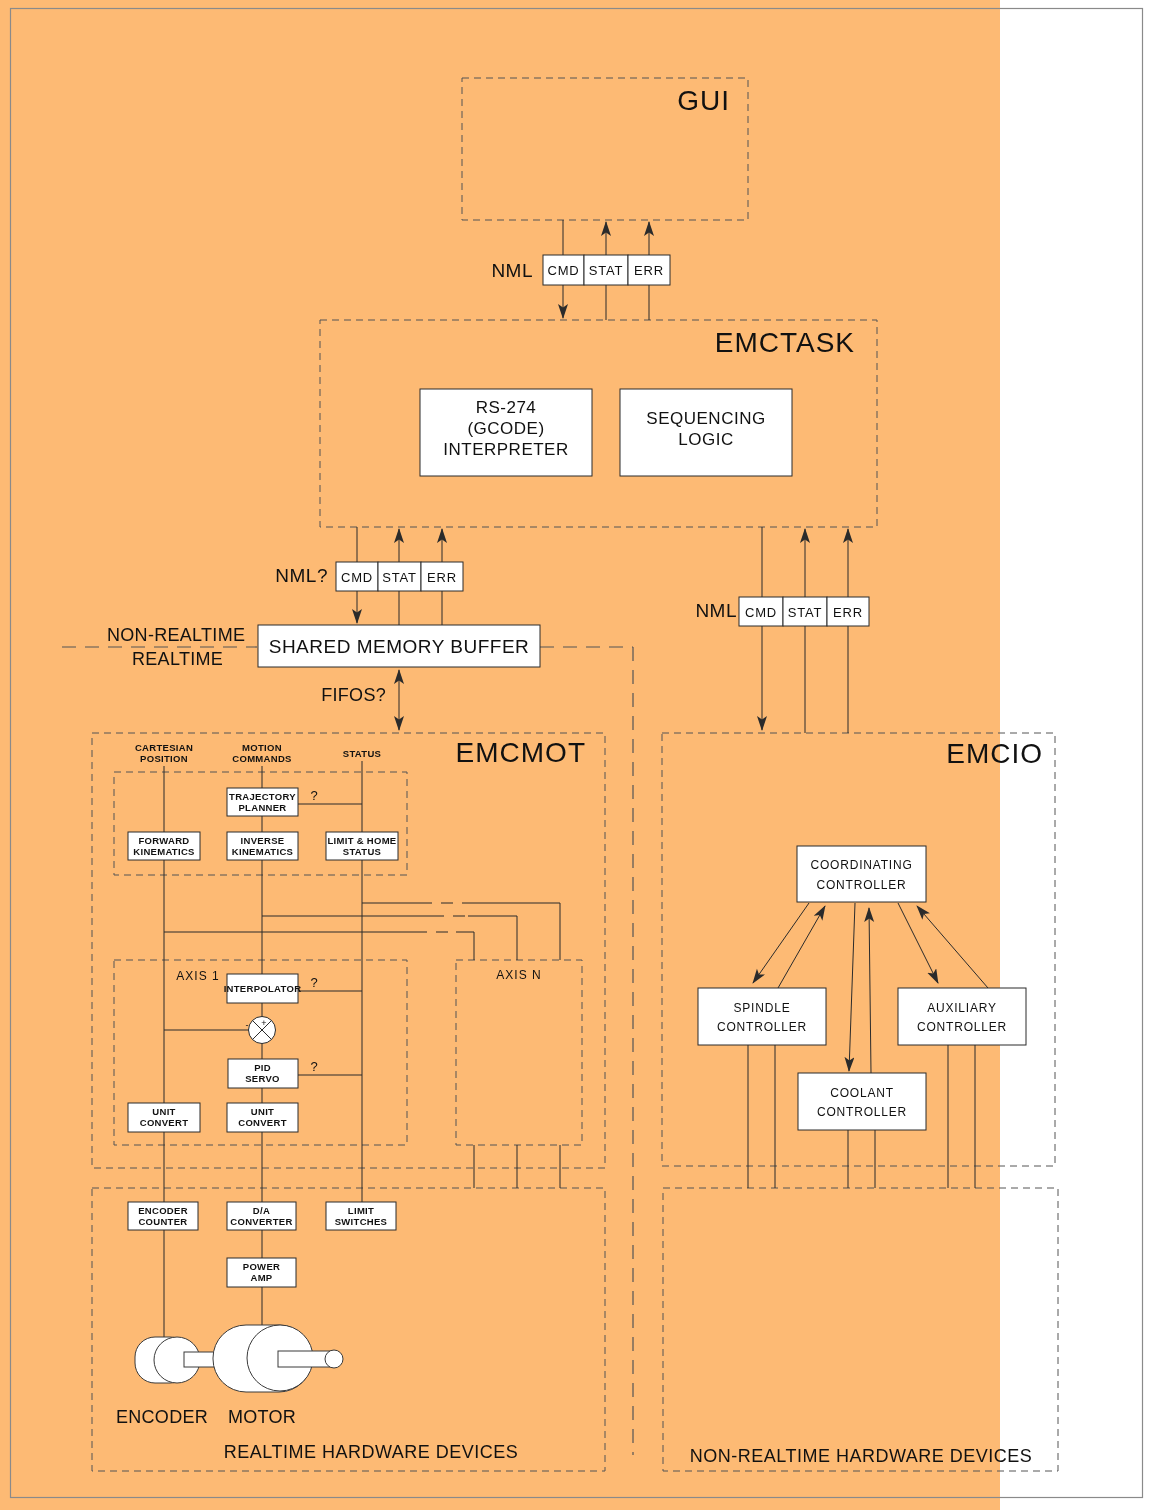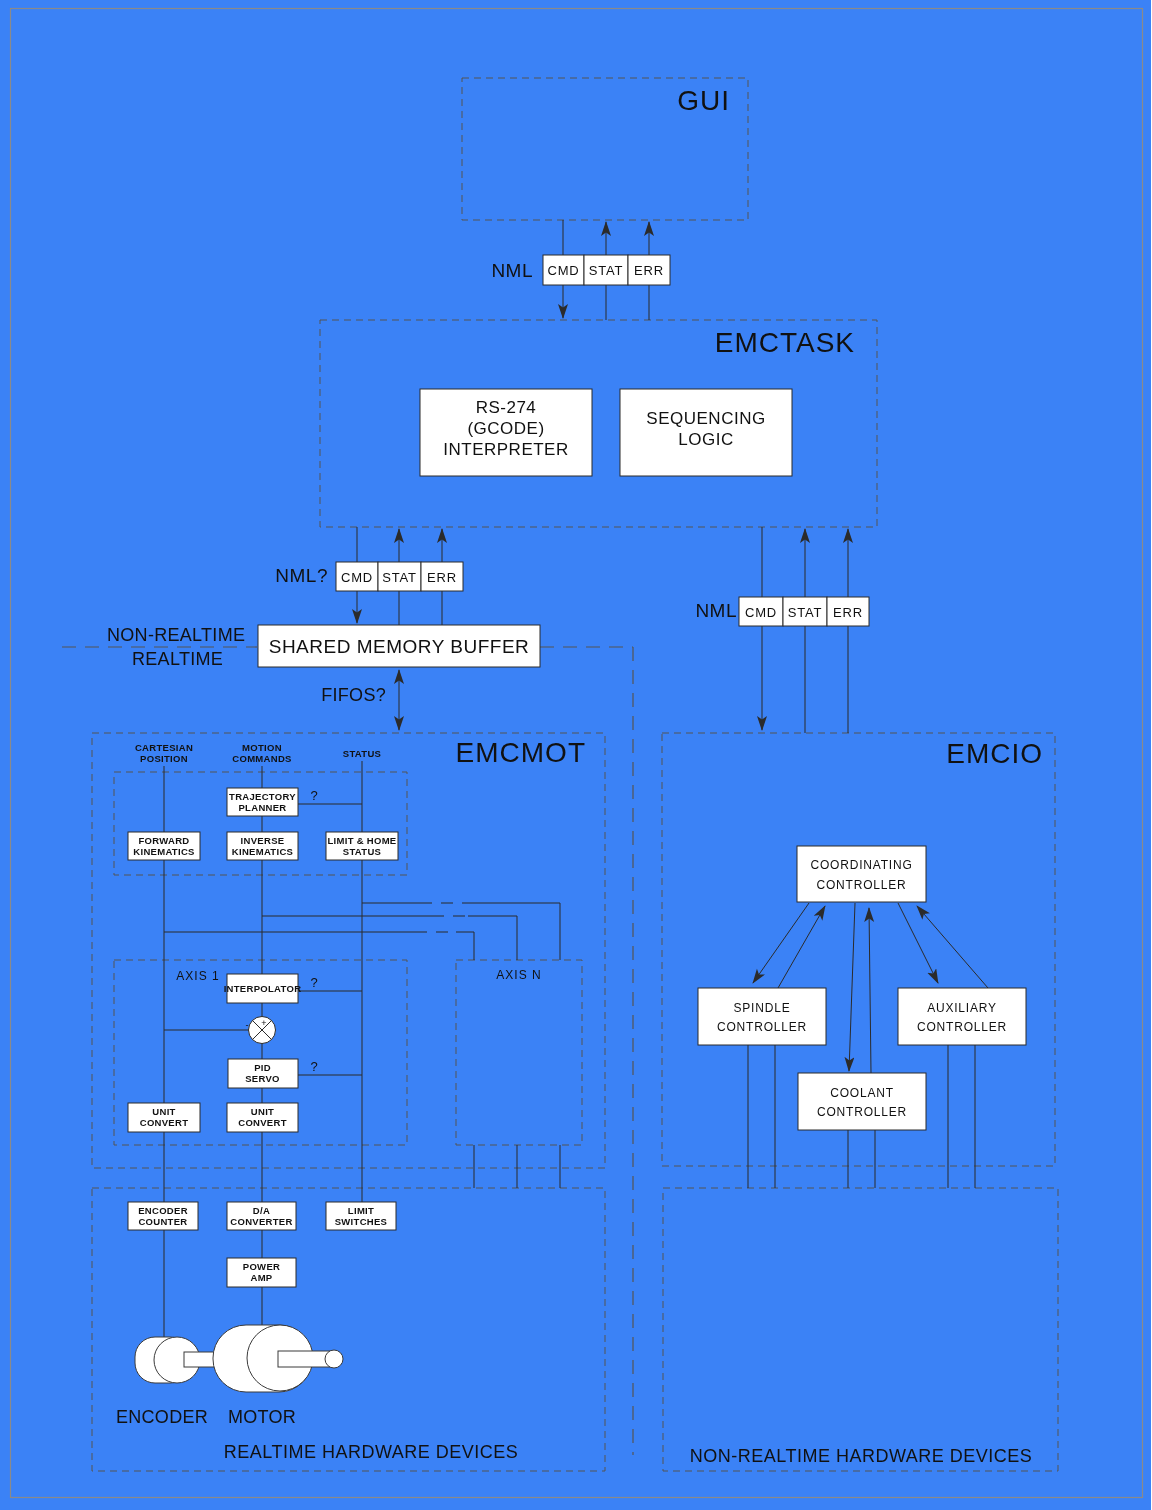--- a/index.html
+++ b/index.html
@@ -1,16 +1,16 @@
 <!DOCTYPE html>
 <html><head>
 <meta charset="utf-8">
 <style>
   html,body{margin:0;padding:0;background:#fff;}
-  .stage{position:relative;width:1151px;height:1510px;background:#3b82f6;}
+  .stage{position:relative;width:1000px;height:1510px;background:#fdba74;}
   svg{display:block;}
   text{font-family:"Liberation Sans","DejaVu Sans",sans-serif;fill:#111;}
   .mid{text-anchor:middle;}
   .end{text-anchor:end;}
   .t-big{font-size:28px;letter-spacing:1px;}
   .t-nml{font-size:19px;letter-spacing:.5px;}
   .t-m17{font-size:18px;letter-spacing:.3px;}
   .t-cell{font-size:13px;letter-spacing:.8px;}
   .t-box17{font-size:17px;letter-spacing:.5px;}
   .t-sm{font-size:9.5px;font-weight:bold;letter-spacing:.3px;}

